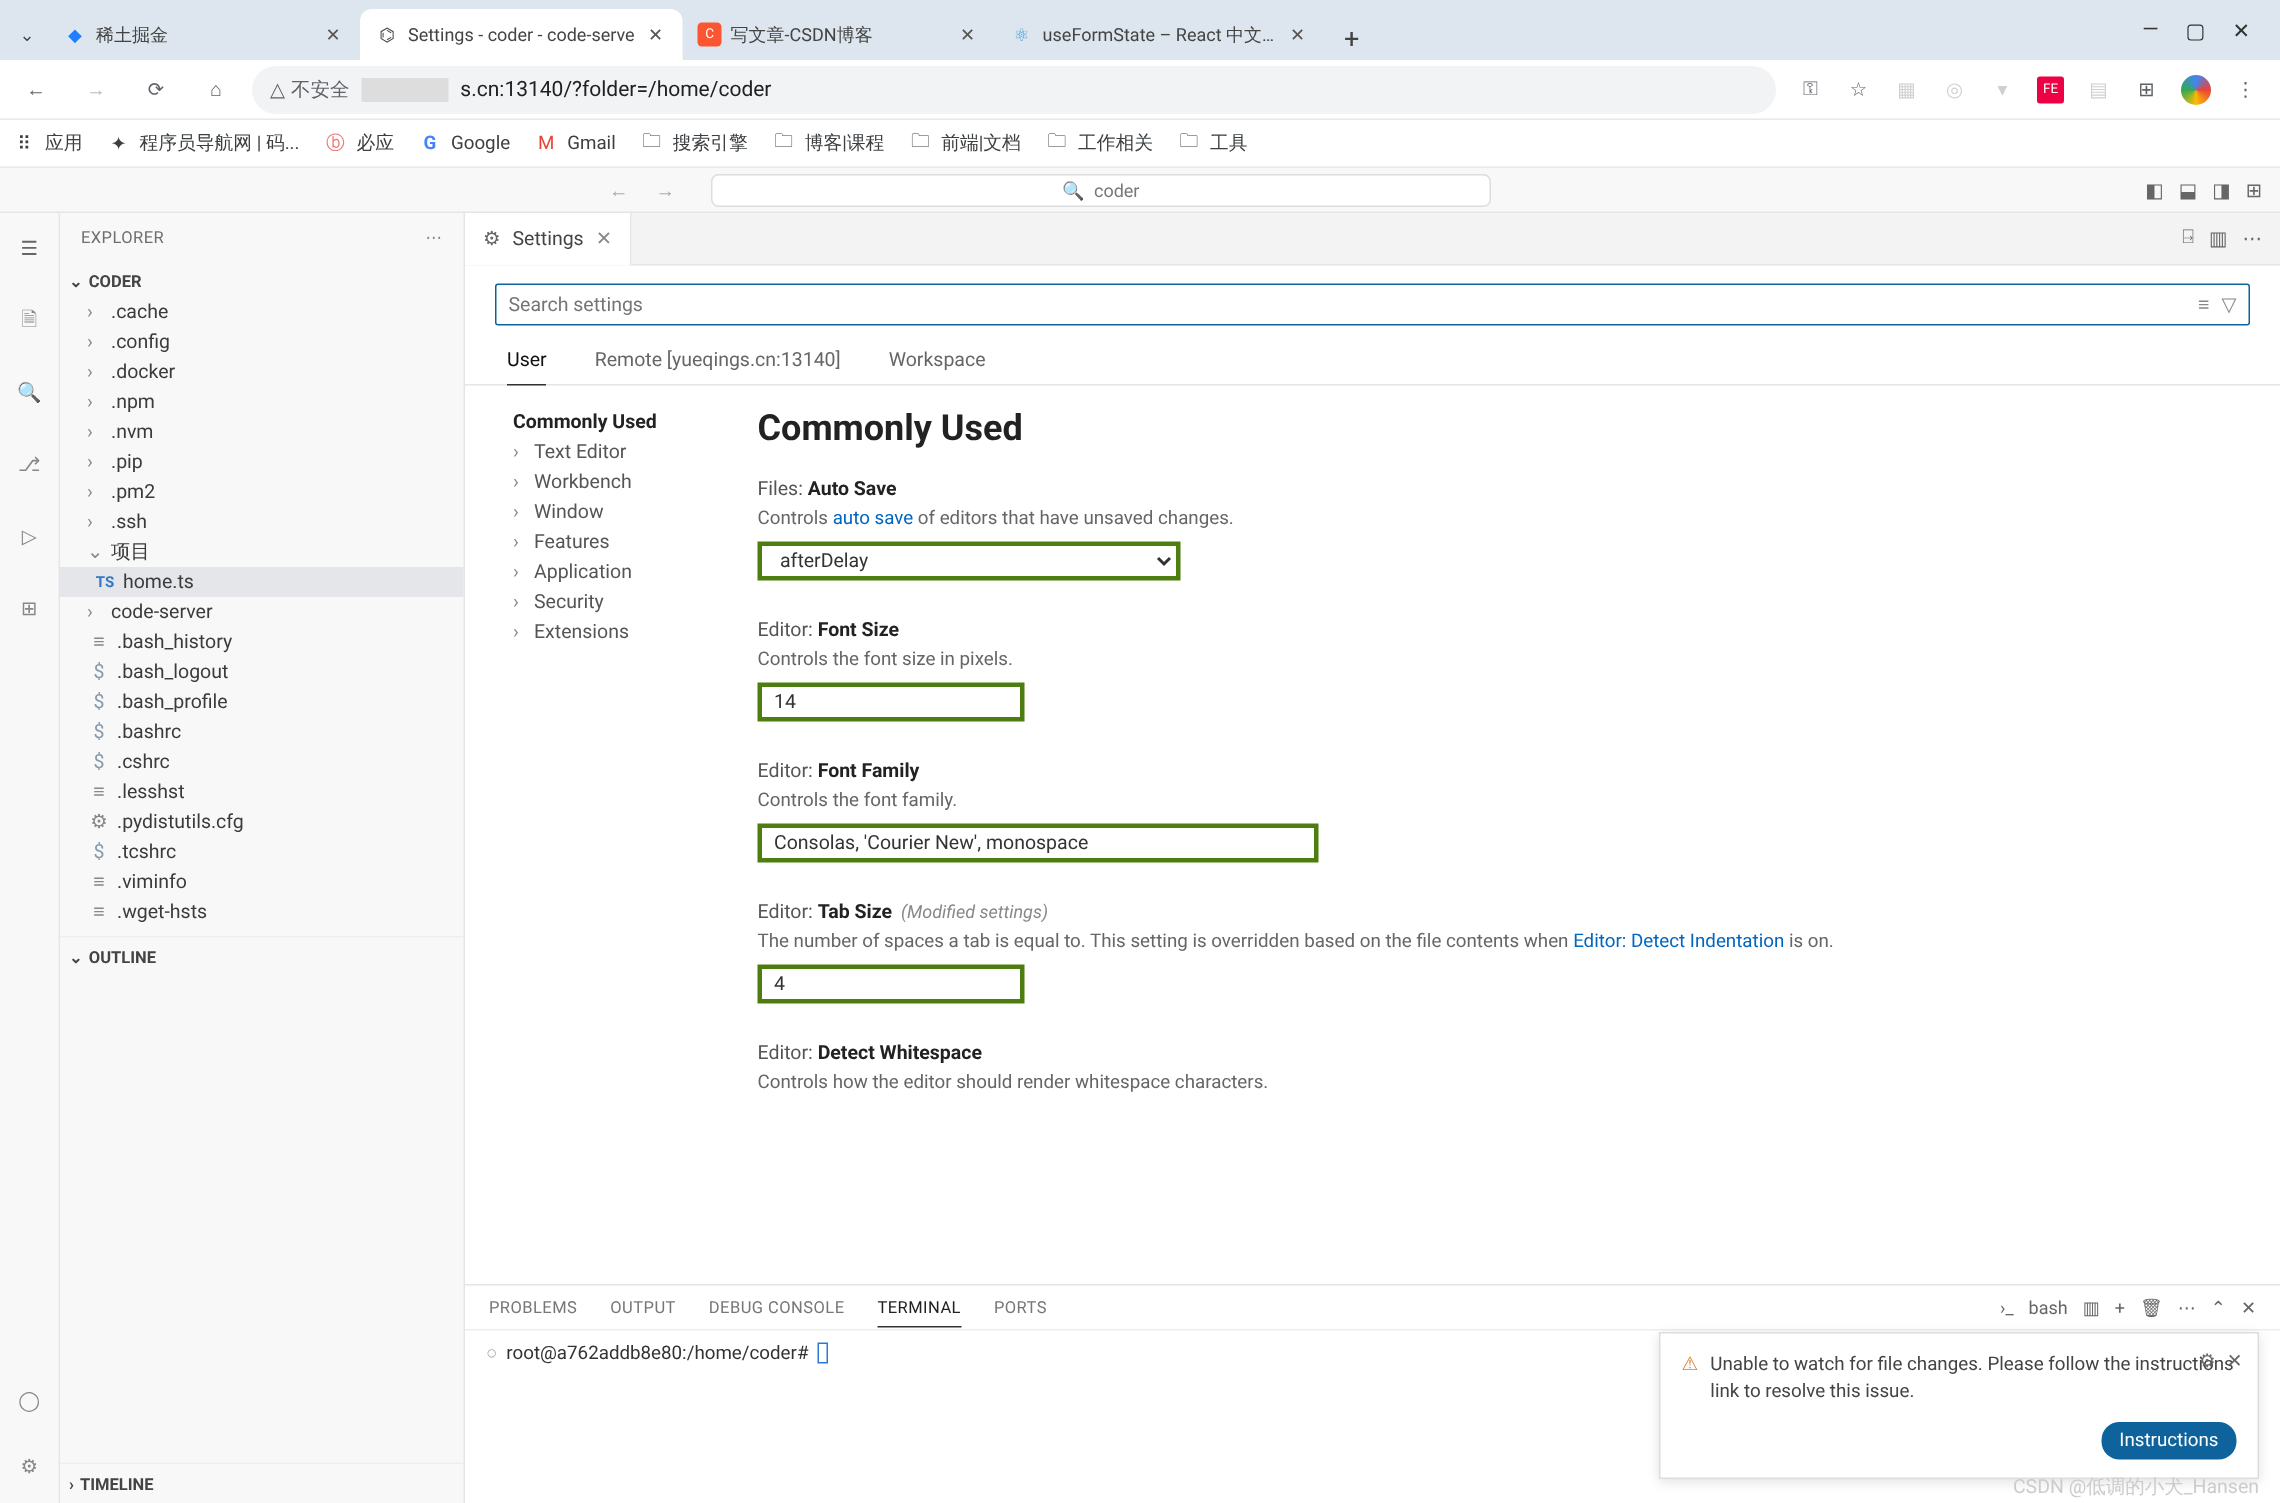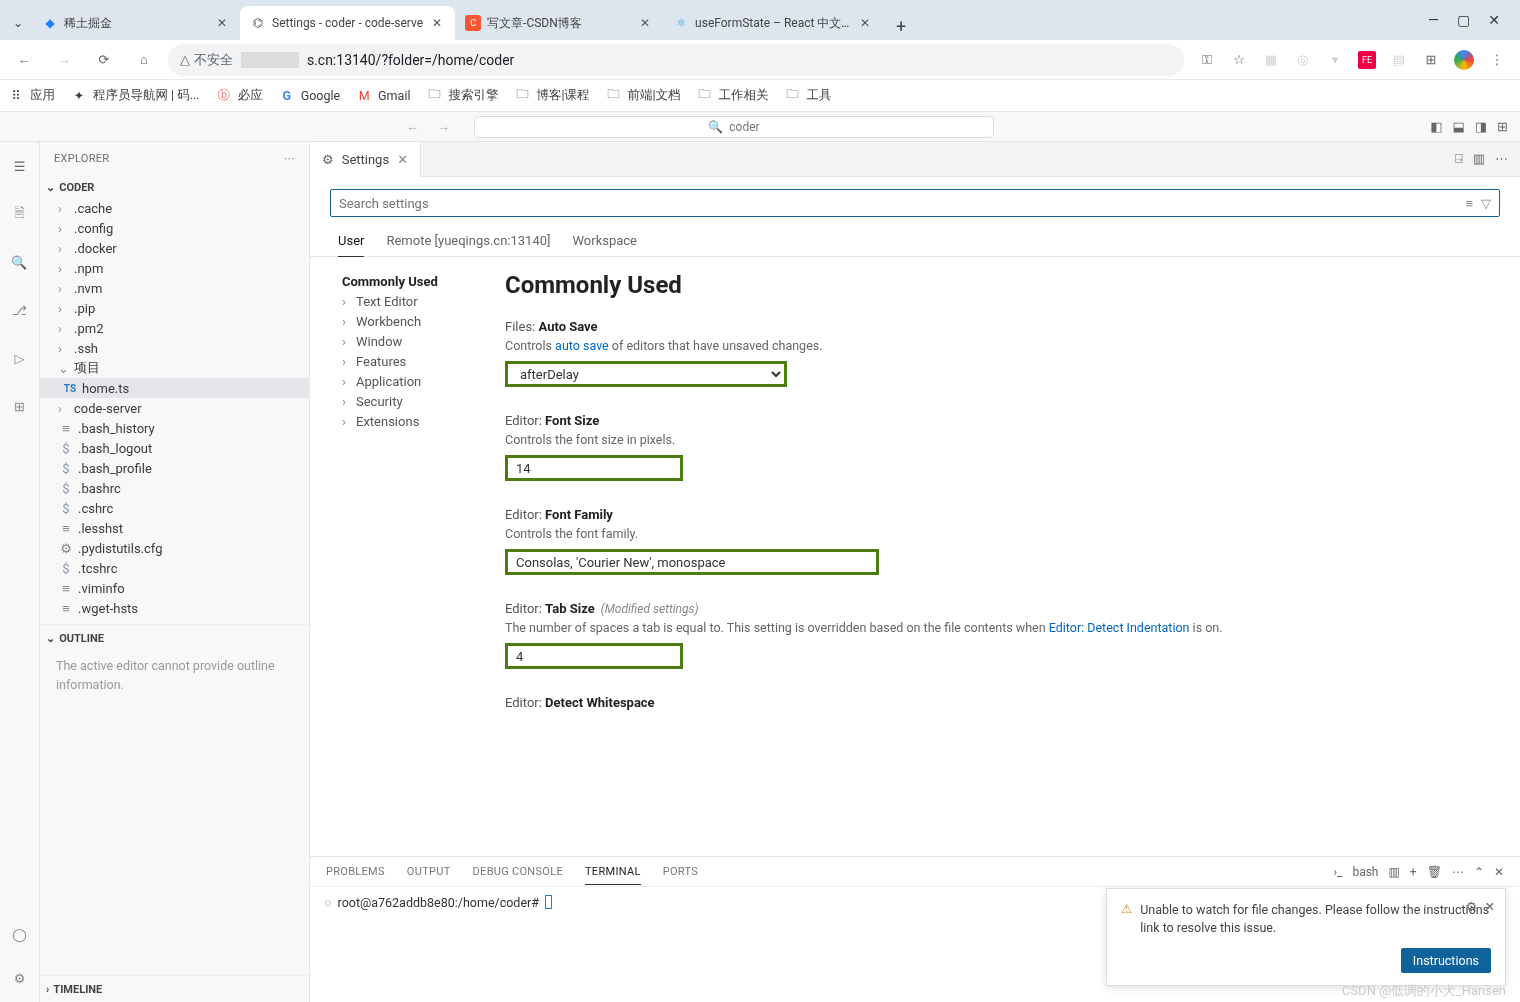--- a/index.html
+++ b/index.html
@@ -53,21 +53,21 @@
 .outline-msg{padding:8px 16px;font-size:12.5px;color:#9a9a9a;line-height:1.5}
 .editor{flex:1;display:flex;flex-direction:column;background:#fff;min-width:0}
 .tabbar{height:35px;display:flex;align-items:center;border-bottom:1px solid #e5e5e5;background:#f3f3f3}
 .ed-tab{height:35px;display:flex;align-items:center;gap:8px;padding:0 12px;background:#fff;border-right:1px solid #e5e5e5;font-size:13px;color:#444}
 .ed-tab .gear{color:#666}
 .tabbar .ta-icons{margin-left:auto;display:flex;gap:10px;padding-right:12px;color:#666}
 .settings-body{flex:1;display:flex;flex-direction:column;overflow:hidden}
 .settings-search{margin:12px 20px 10px;height:28px;border:1px solid #0e639c;border-radius:2px;display:flex;align-items:center;padding:0 8px;background:#fff;position:relative}
 .settings-search input{border:none;outline:none;flex:1;font-size:13px;color:#555}
 .settings-search .sicons{display:flex;gap:8px;color:#888}
-.scope-tabs{display:flex;gap:22px;padding:0 28px;border-bottom:1px solid #e5e5e5;font-size:13px;color:#666}
+.scope-tabs{display:flex;gap:32px;padding:0 28px;border-bottom:1px solid #e5e5e5;font-size:13px;color:#666}
 .scope-tab{padding:6px 0 8px}
 .scope-tab.active{color:#111;border-bottom:1px solid #333;margin-bottom:-1px}
 .settings-main{flex:1;display:flex;overflow:hidden}
 .toc{width:175px;padding:14px 8px 0 32px;font-size:13px}
 .toc-item{height:20px;display:flex;align-items:center;gap:4px;color:#555}
 .toc-item.active{font-weight:700;color:#222}
 .toc-item .tchev{color:#888;width:10px}
 .settings-list{flex:1;overflow-y:auto;padding:14px 40px 20px 20px}
 .settings-list h1{font-size:24px;font-weight:700;color:#222;margin-bottom:20px}
 .setting{margin-bottom:26px}
@@ -89,21 +89,21 @@
 .panel-tabs .pt-right{margin-left:auto;display:flex;align-items:center;gap:10px;color:#666;font-size:12px}
 .term-body{flex:1;padding:8px 14px;font-family:Consolas,monospace;font-size:12.5px;color:#333;display:flex;align-items:flex-start;gap:6px}
 .term-body .circ{color:#aaa}
 .term-body .cursor{display:inline-block;width:7px;height:14px;border:1px solid #2a7ad4}
 
 .notif{position:absolute;right:14px;bottom:16px;width:400px;background:#fff;border:1px solid #ddd;box-shadow:0 2px 8px rgba(0,0,0,.12);padding:12px 14px;font-size:12.5px;color:#444}
 .notif .nhead{display:flex;gap:8px;align-items:flex-start}
 .notif .warnico{color:#d9822b}
 .notif .nclose{position:absolute;top:10px;right:10px;color:#666}
 .notif .ngear{position:absolute;top:10px;right:28px;color:#666}
-.notif button{margin-top:10px;float:right;background:#0e639c;color:#fff;border:none;padding:5px 12px;font-size:12.5px;border-radius:2px}
+.notif button{margin-top:10px;float:right;background:#0e639c;color:#fff;border:none;padding:5px 12px;font-size:12.5px;border-radius:12px}
 .watermark{position:absolute;right:14px;bottom:2px;font-size:13px;color:#ccc}
 </style>
 </head>
 <body>
 
 <div class="browser-top">
   <div class="tab-strip">
     <div class="browser-tab" style="min-width:28px;max-width:28px;padding:0;justify-content:center">⌄</div>
     <div class="browser-tab">
       <span class="fav" style="color:#1e80ff">◆</span>
@@ -330,21 +330,20 @@
               <span class="fic">≡</span>
               <span>.wget-hsts</span>
             </div>
           </div>
       </div>
       <div class="sb-section" style="border-top:1px solid #eee;margin-top:4px">
         <div class="sb-section-h">
             <span>⌄</span>
             <span>OUTLINE</span>
           </div>
-        <div class="outline-msg">The active editor cannot provide outline information.</div>
       </div>
       <div class="sb-section" style="margin-top:auto;border-top:1px solid #eee">
         <div class="sb-section-h">
             <span>›</span>
             <span>TIMELINE</span>
           </div>
       </div>
     </div>
 
     <div class="editor">
@@ -430,20 +429,21 @@
             </div>
 
             <div class="setting">
               <div class="title"><span class="pre">Editor:</span> <b>Tab Size</b><span class="mod">(Modified settings)</span></div>
               <div class="desc"><span>The number of spaces a tab is equal to. This setting is overridden based on the file contents when </span><a href="#">Editor: Detect Indentation</a><span> is on.</span></div>
               <input type="text" class="num" value="4" style="">
             </div>
 
             <div class="setting">
               <div class="title"><span class="pre">Editor:</span> <b>Detect Whitespace</b></div>
+              <div class="desc">Controls how the editor should render whitespace characters.</div>
             </div>
           </div>
         </div>
       </div>
 
       <div class="panel">
         <div class="panel-tabs">
           <span class="panel-tab">PROBLEMS</span>
           <span class="panel-tab">OUTPUT</span>
           <span class="panel-tab">DEBUG CONSOLE</span>

